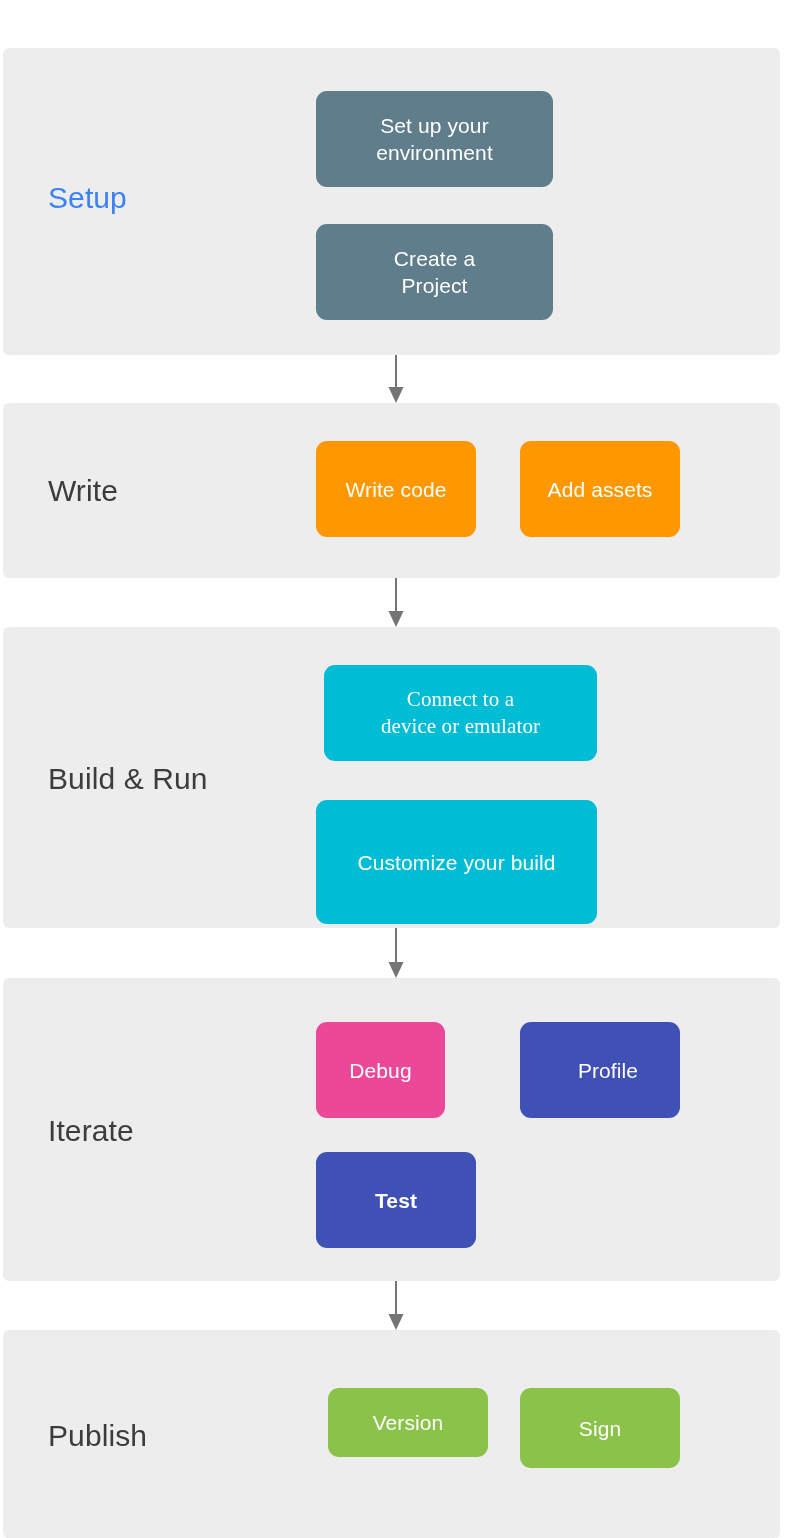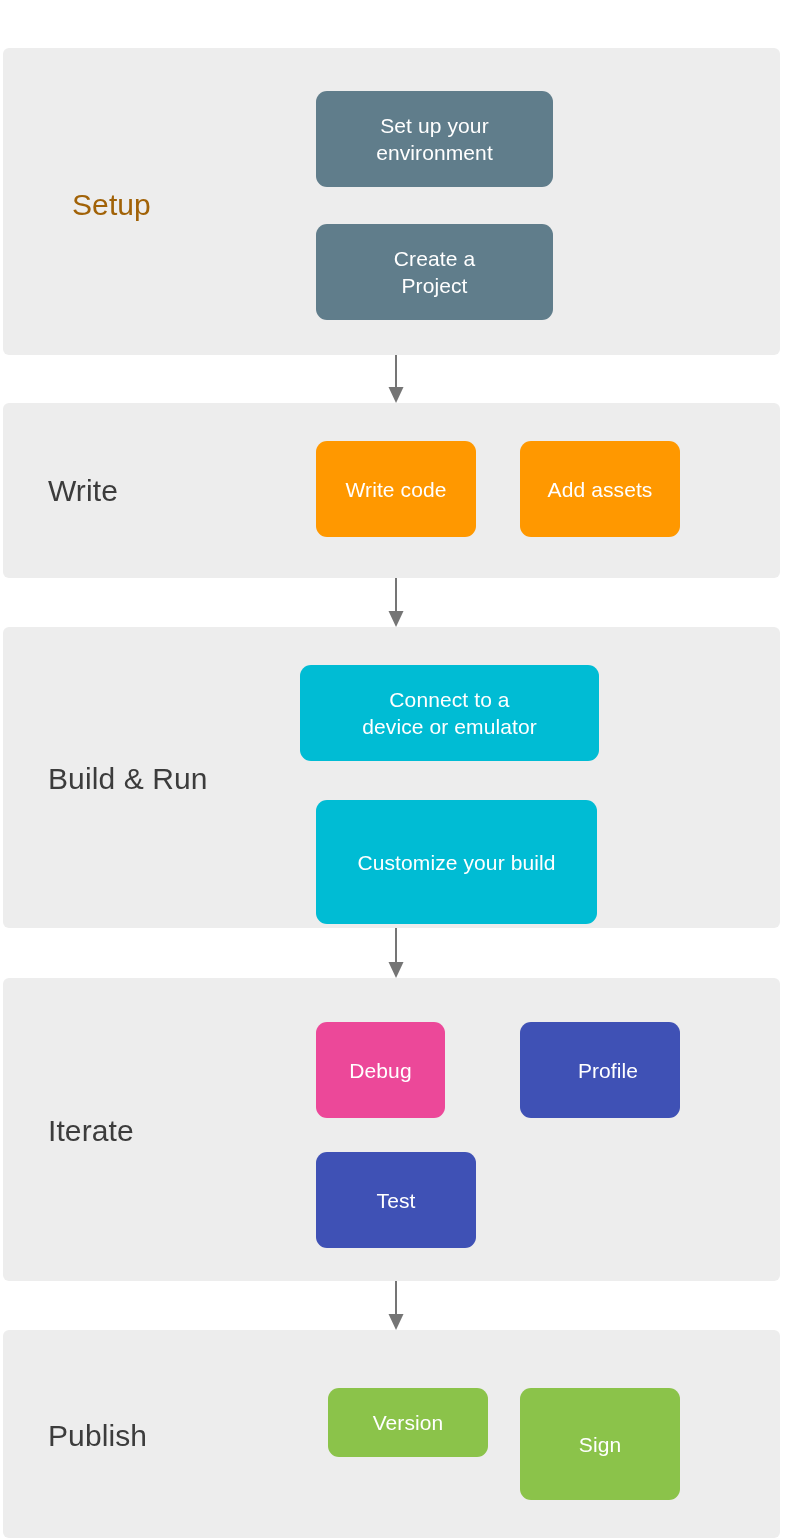--- a/index.html
+++ b/index.html
@@ -62,43 +62,43 @@
   .connector svg {
     display: block;
     overflow: visible;
   }
 </style>
 </head>
 <body>
 
 <div id="flow" style="background: rgb(255, 255, 255);">
     <div class="stage" style="top: 48px; height: 307px; background: rgb(237, 237, 237);"></div>
-    <div class="stage-label" style="top: 188px; color: #a16207; margin-left: 24px;">Setup</div>
+    <div class="stage-label" style="top: 181px; color: #3b82f6;">Setup</div>
     <div class="node" style="left: 316px; top: 91px; width: 237px; height: 96px; background: rgb(96, 125, 139);">Set up your
 environment</div>
     <div class="node" style="left: 316px; top: 224px; width: 237px; height: 96px; background: rgb(96, 125, 139);">Create a
 Project</div>
     <div class="stage" style="top: 403px; height: 175px; background: rgb(237, 237, 237);"></div>
     <div class="stage-label" style="top: 474px; color: rgb(60, 60, 60);">Write</div>
     <div class="node" style="left: 316px; top: 441px; width: 160px; height: 96px; background: rgb(255, 152, 0);">Write code</div>
     <div class="node" style="left: 520px; top: 441px; width: 160px; height: 96px; background: rgb(255, 152, 0);">Add assets</div>
     <div class="stage" style="top: 627px; height: 301px; background: rgb(237, 237, 237);"></div>
     <div class="stage-label" style="top: 762px; color: rgb(60, 60, 60);">Build &amp; Run</div>
-    <div class="node" style="left: 300px; top: 665px; width: 299px; height: 96px; background: rgb(0, 188, 212);">Connect to a
+    <div class="node" style="left: 324px; top: 665px; width: 273px; height: 96px; background: rgb(0, 188, 212); font-family: Liberation Serif, serif;">Connect to a
 device or emulator</div>
     <div class="node" style="left: 316px; top: 800px; width: 281px; height: 124px; background: rgb(0, 188, 212);">Customize your build</div>
     <div class="stage" style="top: 978px; height: 303px; background: rgb(237, 237, 237);"></div>
     <div class="stage-label" style="top: 1114px; color: rgb(60, 60, 60);">Iterate</div>
     <div class="node" style="left: 316px; top: 1022px; width: 129px; height: 96px; background: #ec4899;">Debug</div>
     <div class="node" style="left: 520px; top: 1022px; width: 160px; height: 96px; background: rgb(63, 81, 181); padding-left: 24px;">Profile</div>
-    <div class="node" style="left: 316px; top: 1152px; width: 160px; height: 96px; background: rgb(63, 81, 181);">Test</div>
+    <div class="node" style="left: 316px; top: 1152px; width: 160px; height: 96px; background: rgb(63, 81, 181); font-weight: bold;">Test</div>
     <div class="stage" style="top: 1330px; height: 208px; background: rgb(237, 237, 237);"></div>
     <div class="stage-label" style="top: 1419px; color: rgb(60, 60, 60);">Publish</div>
     <div class="node" style="left: 316px; top: 1388px; width: 160px; height: 69px; background: rgb(139, 195, 74); margin-left: 12px;">Version</div>
-    <div class="node" style="left: 520px; top: 1388px; width: 160px; height: 112px; background: rgb(139, 195, 74);">Sign</div>
+    <div class="node" style="left: 520px; top: 1388px; width: 160px; height: 80px; background: rgb(139, 195, 74);">Sign</div>
     <div class="connector" style="left: 381px; top: 355px; height: 48px;">
       <svg width="30" height="48" viewBox="0 0 30 48" xmlns="http://www.w3.org/2000/svg">
         <line x1="15" y1="0" x2="15" y2="33" stroke="#757575" stroke-width="2"></line>
         <polygon points="7.5,32 22.5,32 15,48" fill="#757575"></polygon>
       </svg>
     </div>
     <div class="connector" style="left: 381px; top: 578px; height: 49px;">
       <svg width="30" height="49" viewBox="0 0 30 49" xmlns="http://www.w3.org/2000/svg">
         <line x1="15" y1="0" x2="15" y2="34" stroke="#757575" stroke-width="2"></line>
         <polygon points="7.5,33 22.5,33 15,49" fill="#757575"></polygon>

